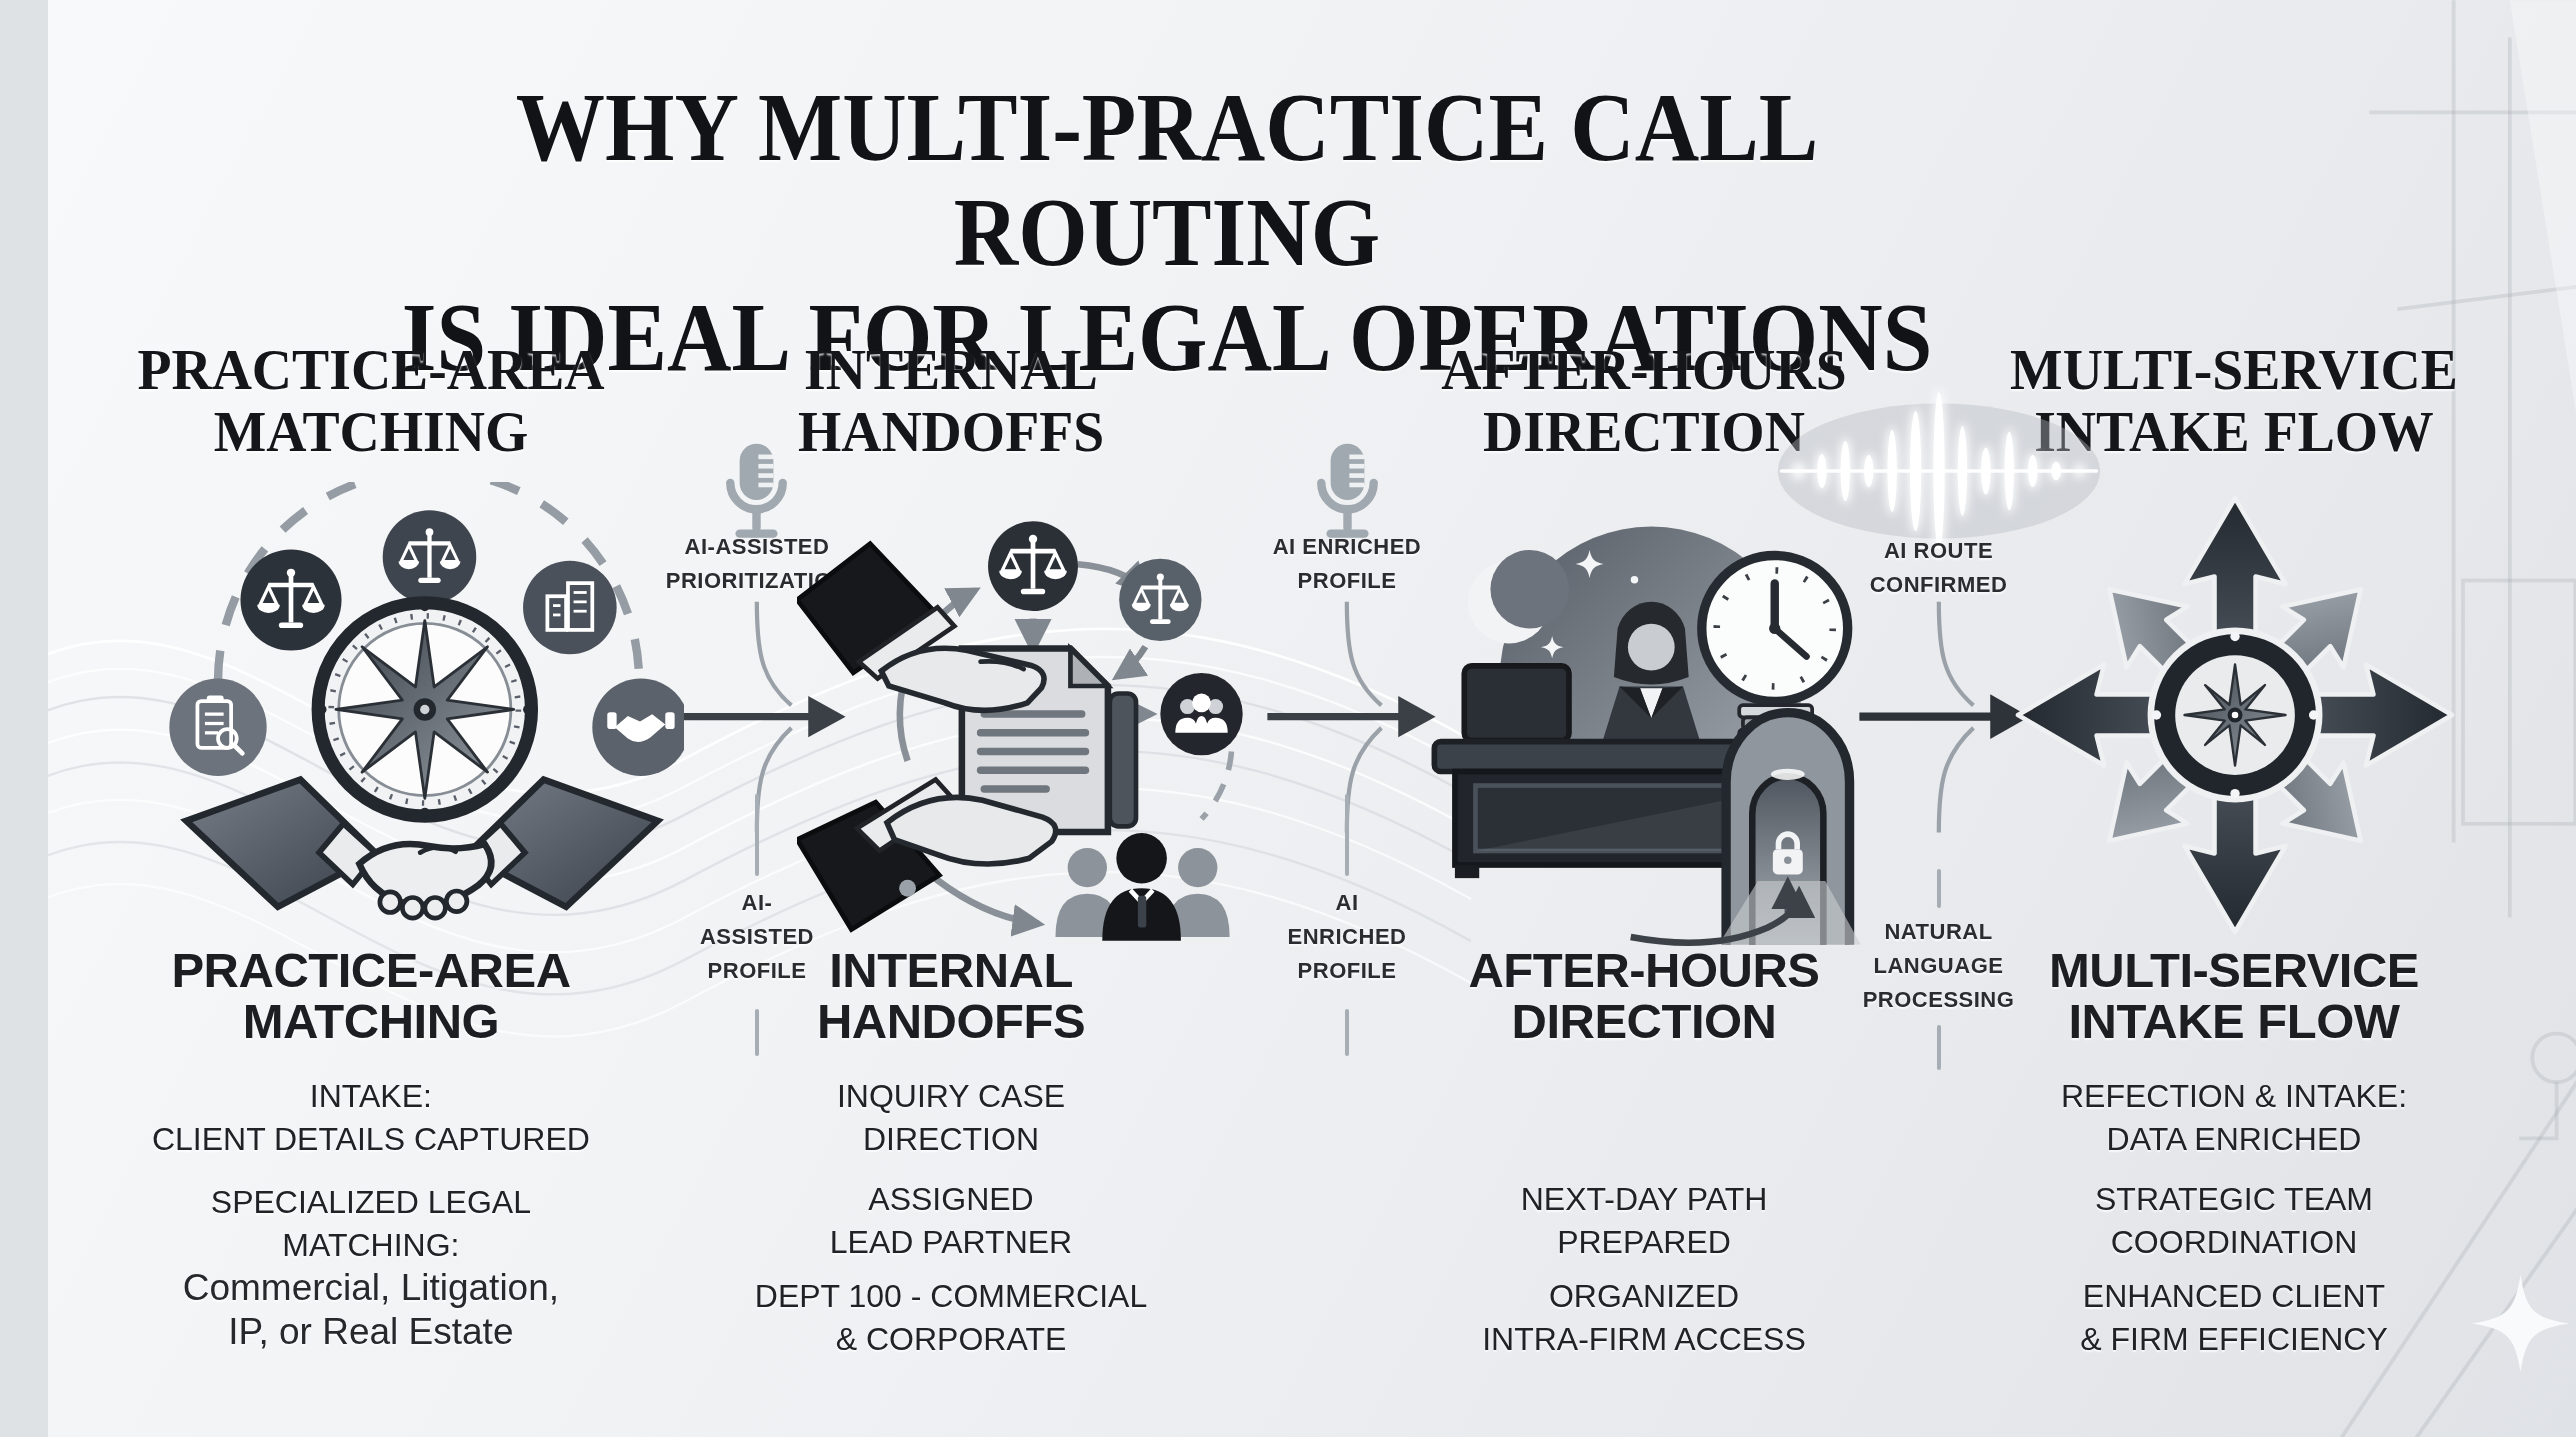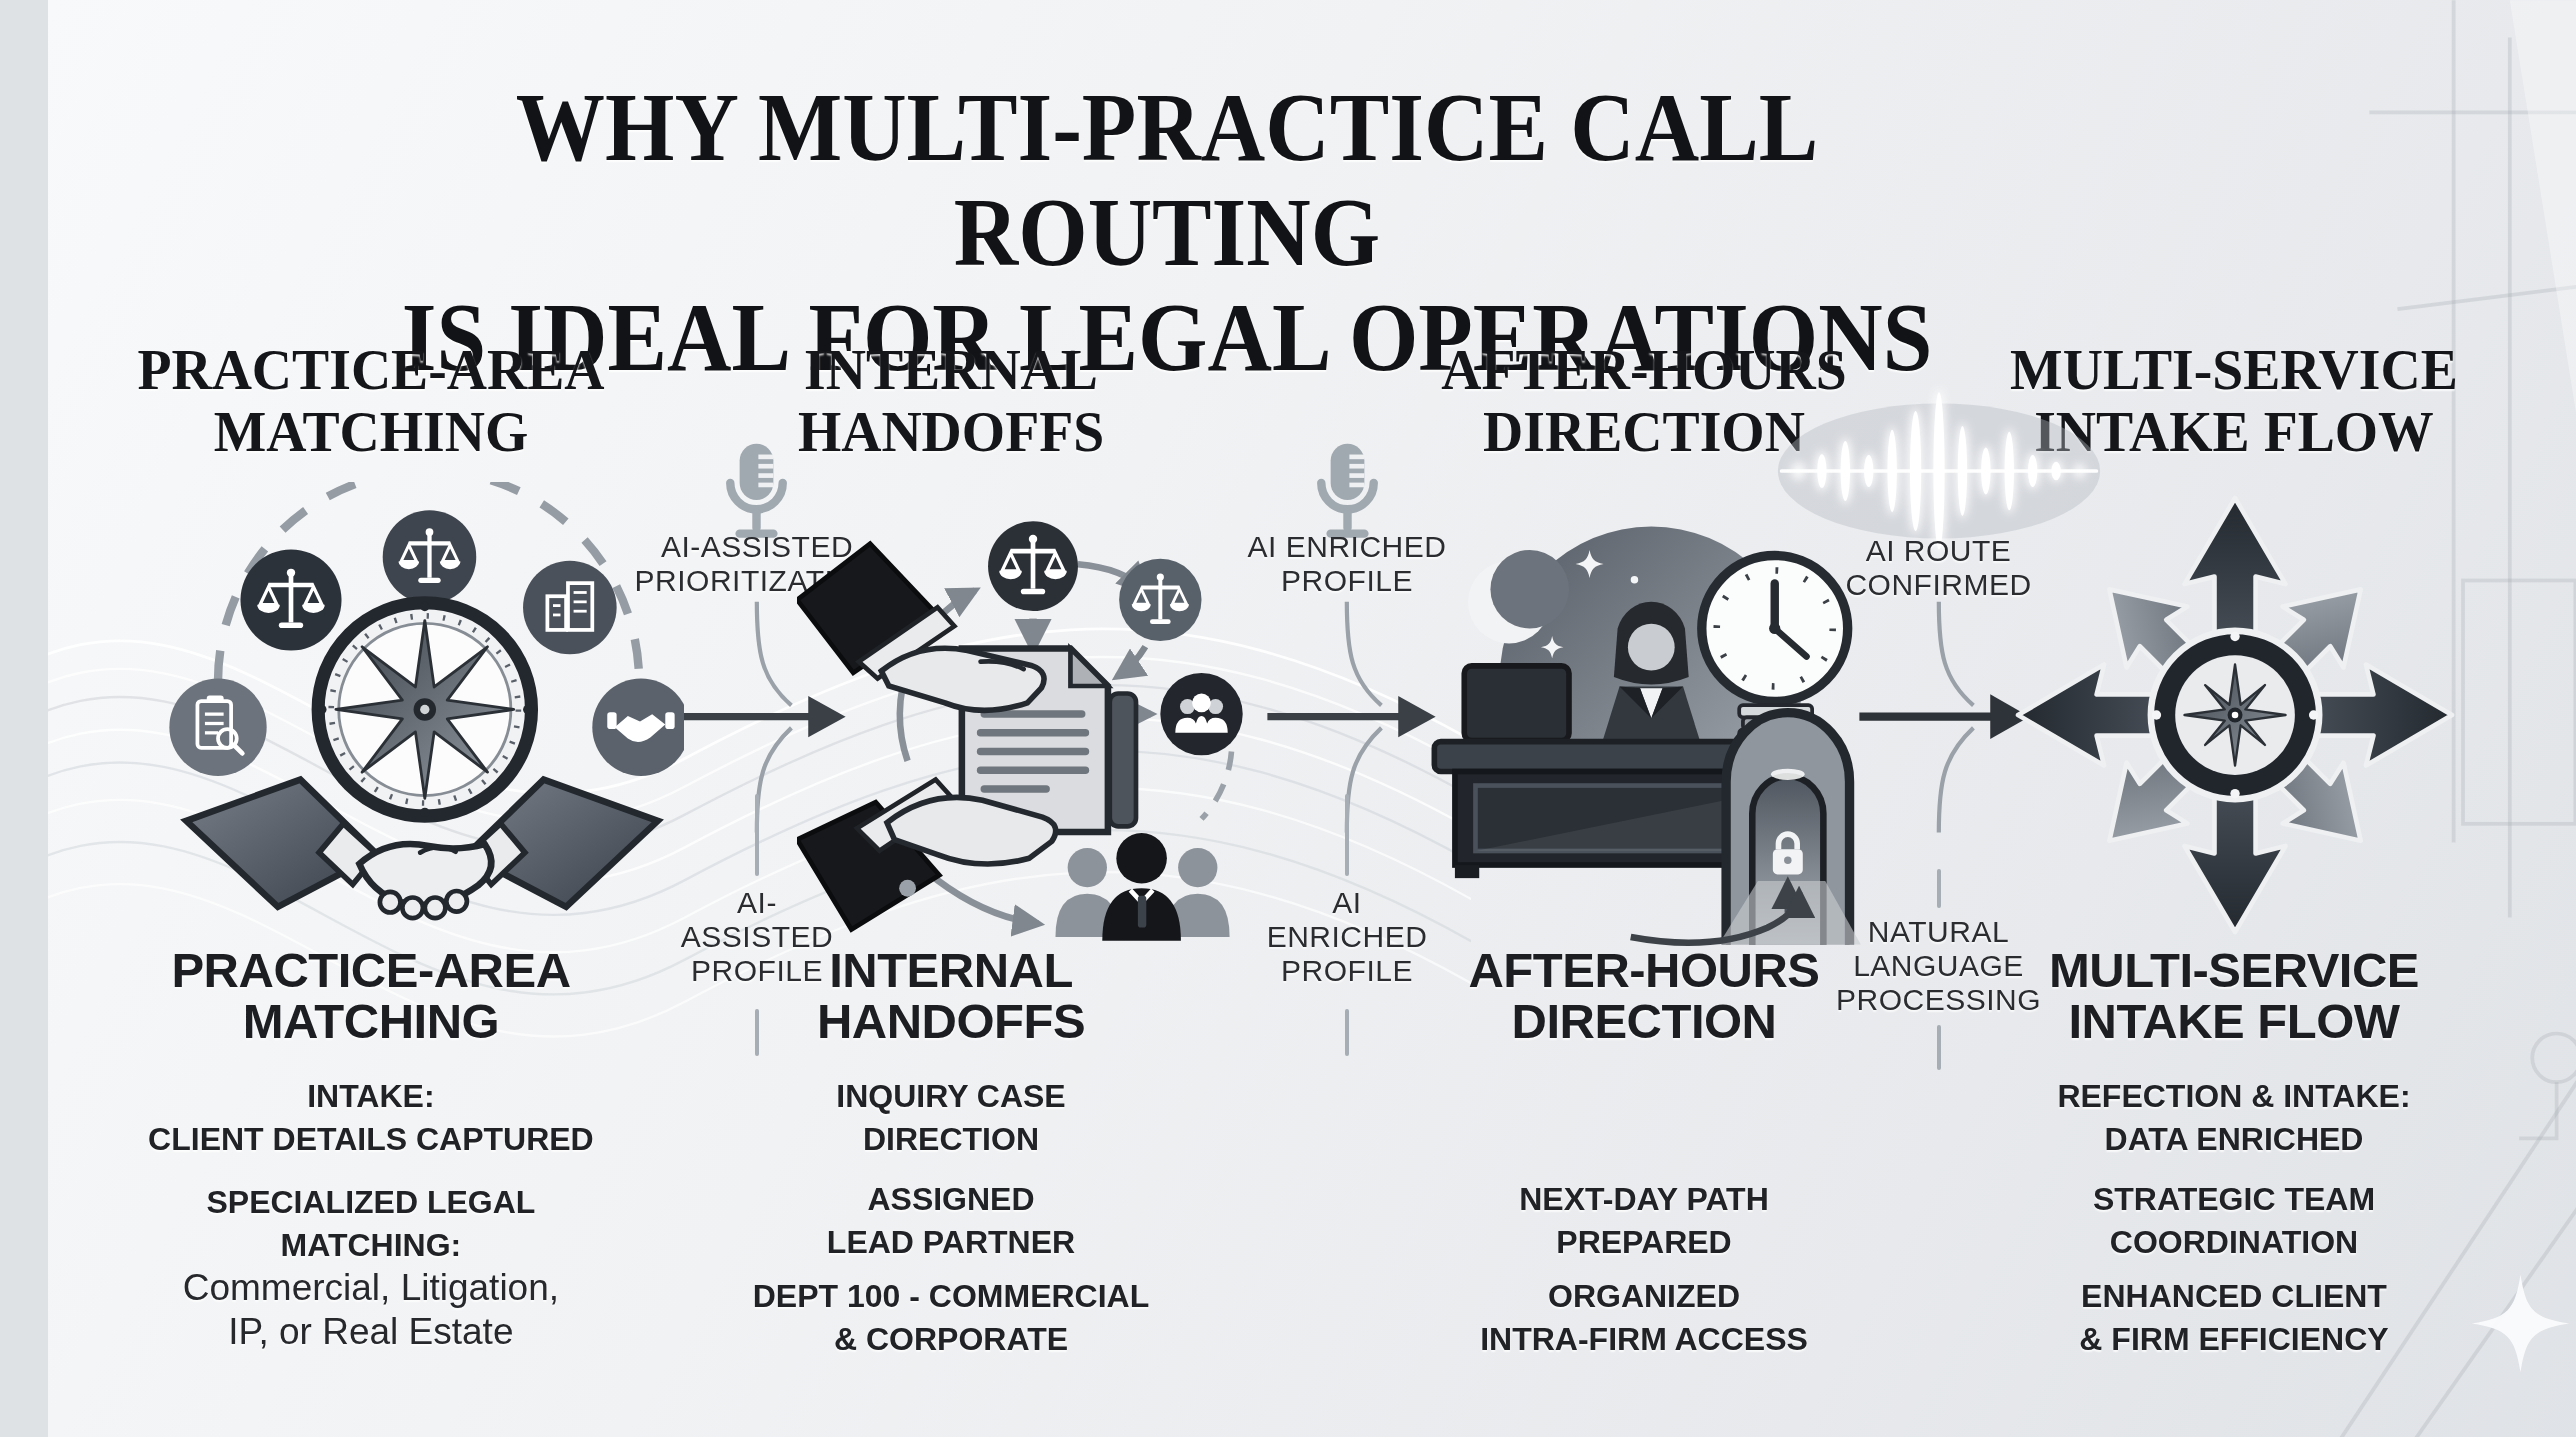--- a/index.html
+++ b/index.html
@@ -9,23 +9,23 @@
   .abs{position:absolute;}
   .ctr{text-align:center;}
   .line{display:block;}
   .title{font-family:"Liberation Serif",serif;font-weight:700;font-size:97px;line-height:105px;
     color:#121316;letter-spacing:0;transform:scale(.92,1);transform-origin:50% 0;
     text-shadow:0 1.9px 1.9px rgba(255,255,255,.85);}
   .col-top-head{font-family:"Liberation Serif",serif;font-weight:700;font-size:58px;line-height:62px;
     color:#14161a;transform:scaleX(.96);transform-origin:50% 0;text-shadow:0 1.9px 1.9px rgba(255,255,255,.8);}
   .sans-head{font-weight:700;font-size:49px;line-height:51px;color:#1c1e22;letter-spacing:-0.5px;
     text-shadow:0 1.9px 1.9px rgba(255,255,255,.8);}
-  .bullet{font-weight:700;font-size:32px;line-height:43px;color:#202226;text-shadow:0 1.9px 1.9px rgba(255,255,255,.8);}
+  .bullet{font-weight:400;font-size:32px;line-height:43px;color:#202226;text-shadow:0 1.9px 1.9px rgba(255,255,255,.8);}
   .bullet.regular{font-weight:400;font-size:37px;line-height:44px;color:#26282c;}
-  .conn-label{font-weight:400;font-size:30px;line-height:34px;color:#2a2c2f;letter-spacing:0.5px;
+  .conn-label{font-weight:700;font-size:22px;line-height:34px;color:#2a2c2f;letter-spacing:0.5px;
     text-shadow:0 1.9px 1.9px rgba(255,255,255,.8);}
   .vdash{position:absolute;width:3.7px;background:#a6adb4;border-radius:1.9px;}
   svg{display:block;}
 </style>
 </head>
 <body>
 
 <div class="canvas">
 
   <svg class="abs" style="left:-37px;top:403px" width="1460" height="711" viewBox="0 0 1560 760">

